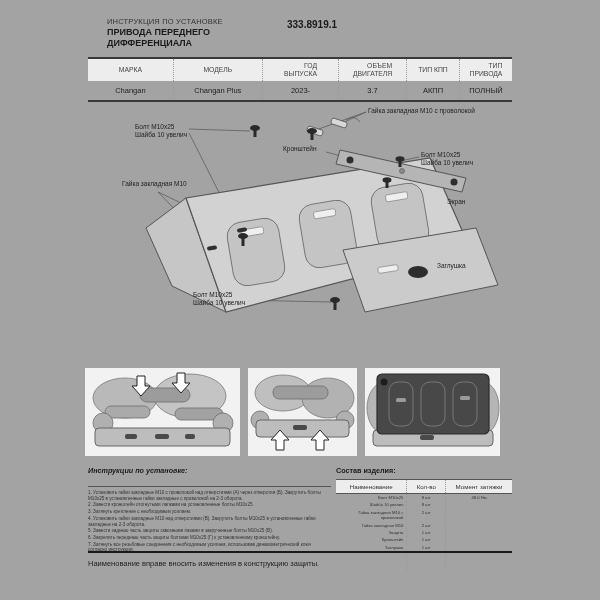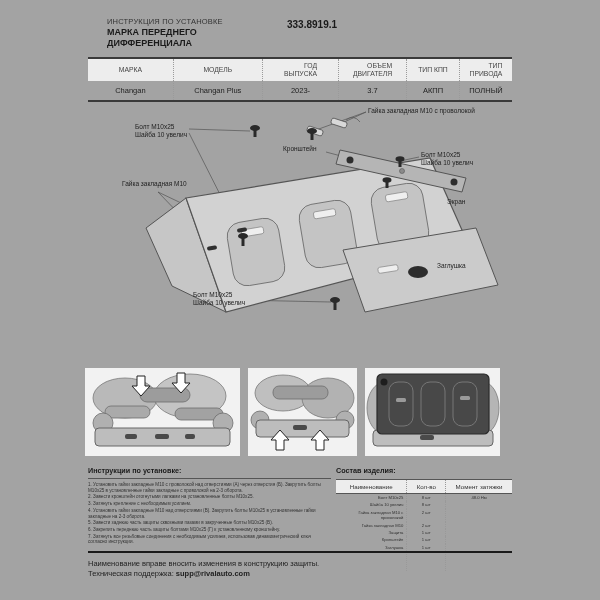--- a/index.html
+++ b/index.html
@@ -21,21 +21,21 @@
   .spec-cell:first-child{border-left:none;}
   .spec-head .spec-cell{background:#ededed;height:22px;font-size:6.8px;color:#444;line-height:8px;}
   .spec-data .spec-cell{height:19px;font-size:7.5px;color:#222;}
   .c1{width:20%;} .c2{width:21%;} .c3{width:18%;} .c4{width:16%;} .c5{width:12.5%;} .c6{width:12.5%;}
 
   
   .callout{position:absolute;font-size:6.5px;line-height:7.5px;color:#222;}
 
   
   .instructions{left:88px;top:466px;width:243px;}
-  .instr-title{font-size:7.2px;font-weight:bold;border-bottom:1px solid #555;padding-bottom:3px;margin-bottom:3px;}
+  .instr-title{font-size:7.2px;font-weight:bold;border-bottom:1px solid #555;padding-bottom:11px;margin-bottom:3px;font-style:italic;}
   .instr-item{font-size:4.6px;line-height:5.7px;color:#333;margin-bottom:1px;}
 
   
   .composition{left:336px;top:466px;width:176px;}
   .comp-title{font-size:7.2px;font-weight:bold;margin-bottom:4px;}
   .comp-table{width:100%;}
   .comp-row{display:flex;width:100%;}
   .comp-cell{box-sizing:border-box;border-left:1px dotted #999;padding:1px 3px;}
   .comp-cell:first-child{border-left:none;}
   .comp-head{border-top:1px solid #555;border-bottom:1px solid #555;background:#ededed;}
@@ -50,21 +50,21 @@
   .footer b{font-weight:bold;}
 
   svg{display:block;}
 </style>
 </head>
 <body>
 
 <div class="page">
 
   <div class="abs doc-type">ИНСТРУКЦИЯ ПО УСТАНОВКЕ</div>
-  <div class="abs doc-title pre">МАРКА ПЕРЕДНЕГО
+  <div class="abs doc-title pre">ПРИВОДА ПЕРЕДНЕГО
 ДИФФЕРЕНЦИАЛА</div>
   <div class="abs part-number">333.8919.1</div>
 
   <div class="abs spec">
     <div class="spec-row spec-head">
       <div class="spec-cell c1 pre">МАРКА</div>
       <div class="spec-cell c2 pre">МОДЕЛЬ</div>
       <div class="spec-cell c3 pre">ГОД
 ВЫПУСКА</div>
       <div class="spec-cell c4 pre">ОБЪЕМ
@@ -292,16 +292,15 @@
             <div class="comp-cell k3"></div>
         </div>
       </div>
     </div>
   </div>
 
   <div class="abs rule"></div>
 
   <div class="abs footer">
     <div>Наименование вправе вносить изменения в конструкцию защиты.</div>
-    <div><span>Техническая поддержка: </span><b>supp@rivalauto.com</b></div>
   </div>
 
 </div>
 
 </body></html>

